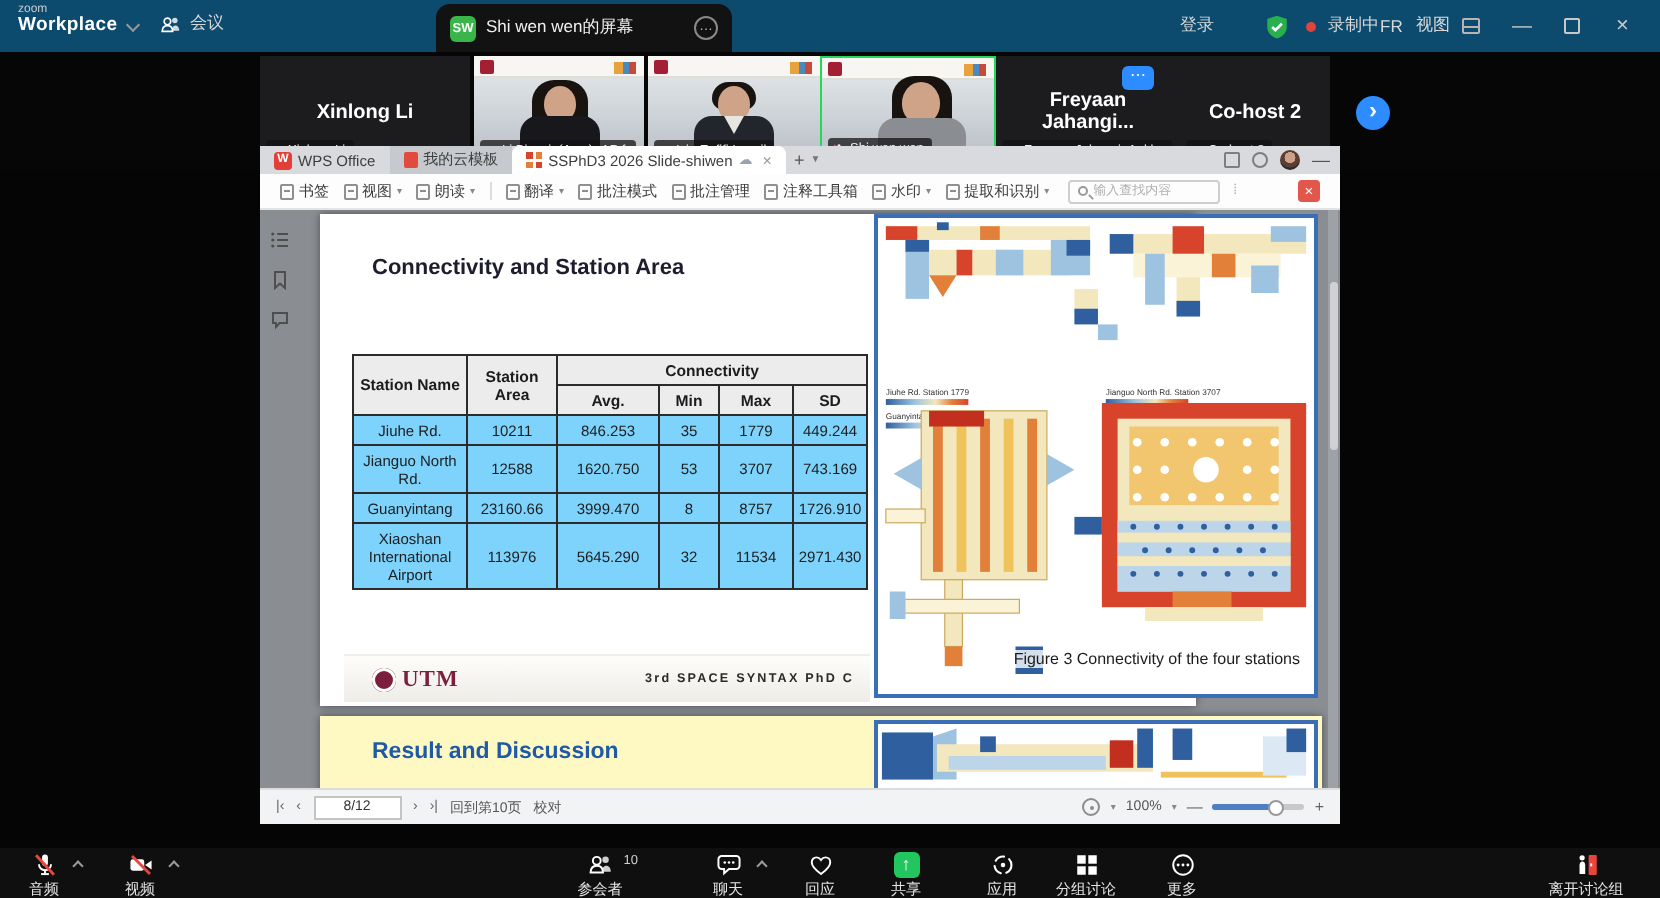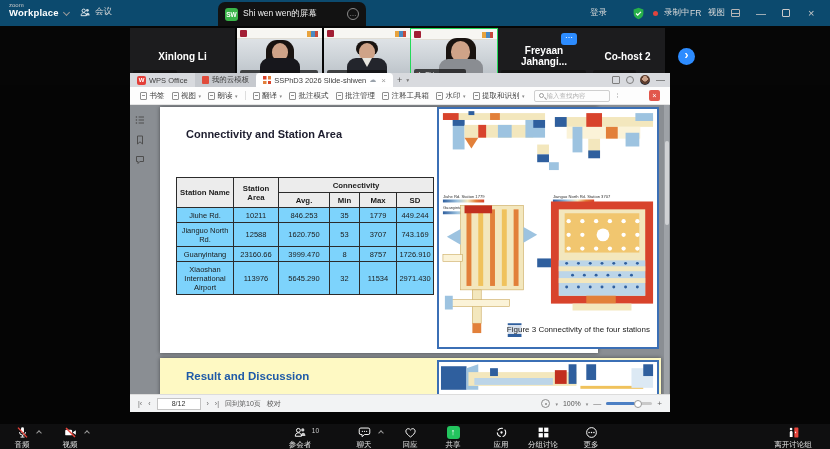--- a/index.html
+++ b/index.html
@@ -590,20 +590,27 @@
                 <circle cx="190" cy="179" r="1.5"></circle>
                 <circle cx="202" cy="179" r="1.5"></circle>
             </g>
             <rect x="100" y="150" width="14" height="9" fill="#2f5f9e"></rect>
               <rect x="150" y="188" width="30" height="8" fill="#e2803a"></rect>
             <rect x="136" y="196" width="60" height="7" fill="#f3e7bd"></rect>
           </svg>
           <div class="figcap">Figure 3 Connectivity of the four stations</div>
         </div>
 
+        <div class="sfooter">
+          <span class="utm">
+            <span class="crest"></span>
+            <span class="utmtxt">UTM</span>
+          </span>
+          <span class="ftext">3rd SPACE SYNTAX PhD C</span>
+        </div>
       </div>
 
       <div class="slide2">
         <div class="stitle2">Result and Discussion</div>
         <div class="figbox2">
           <svg viewBox="0 0 222 33">
             <rect x="2" y="4" width="26" height="24" fill="#2f5f9e"></rect>
             <polygon points="28,6 40,2 40,28 28,28" fill="#9dc3e0"></polygon>
             <rect x="30" y="10" width="110" height="14" fill="#f3e7bd"></rect>
             <rect x="36" y="16" width="80" height="7" fill="#bcd5e8"></rect>

